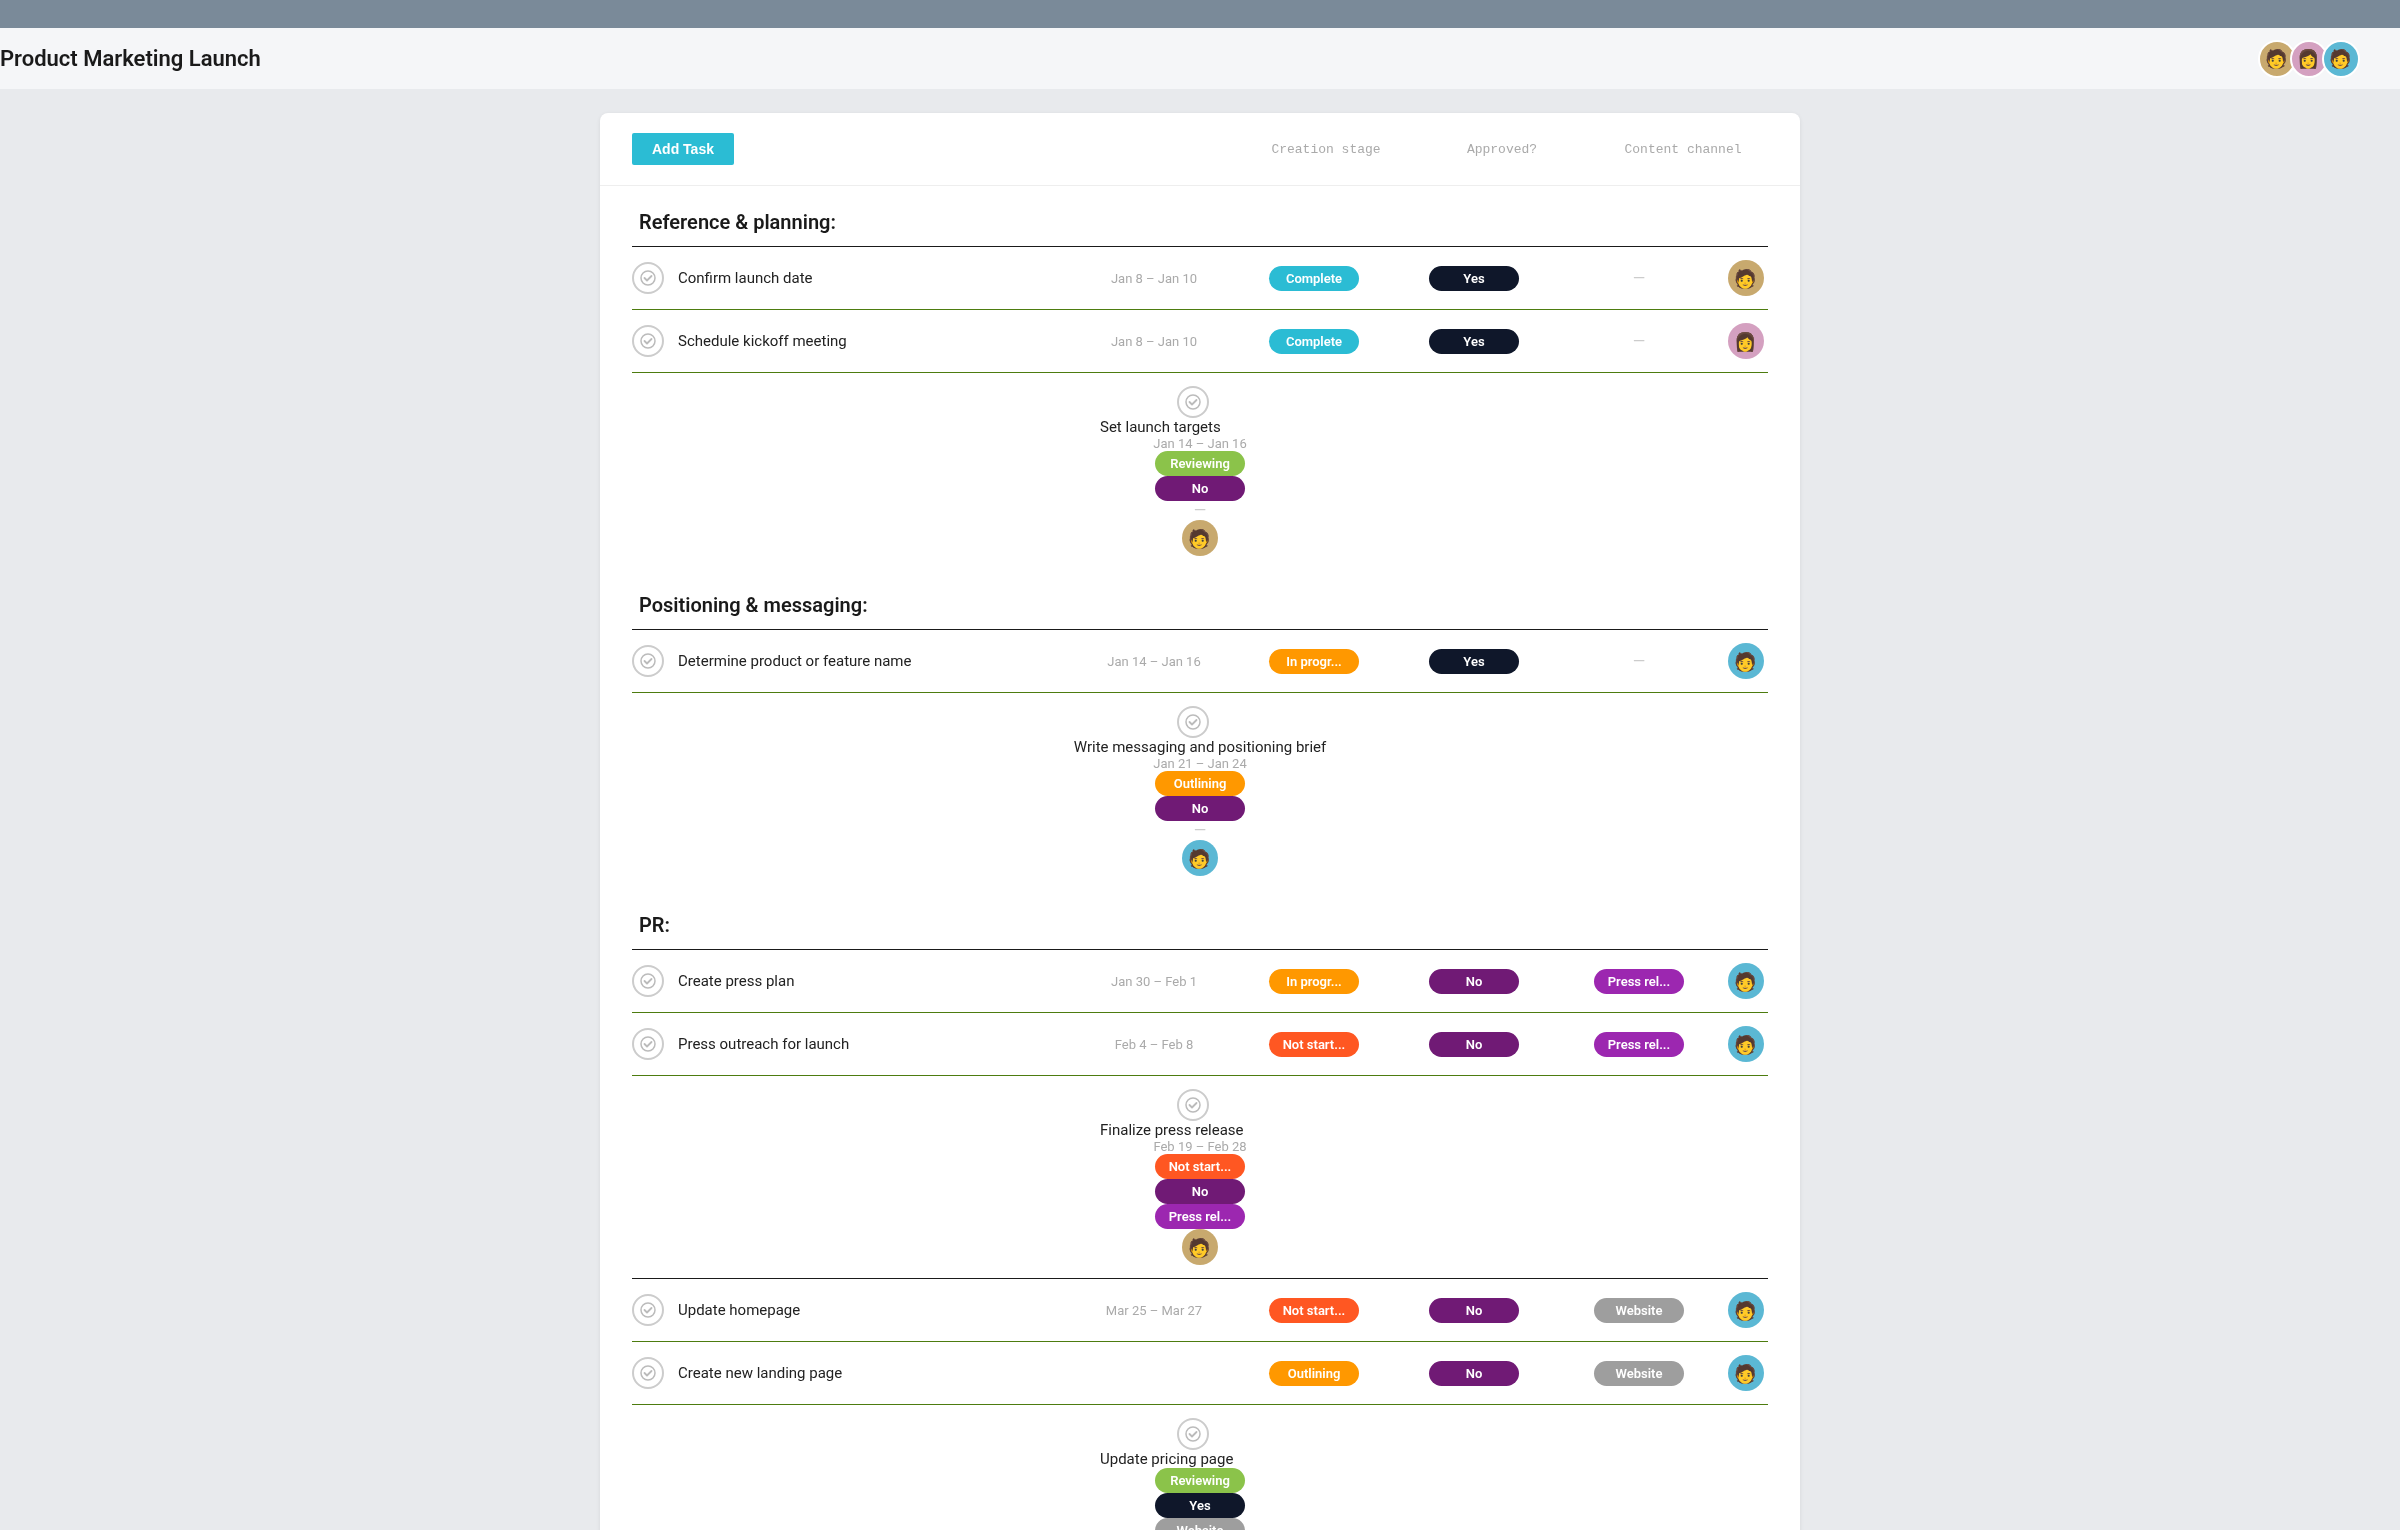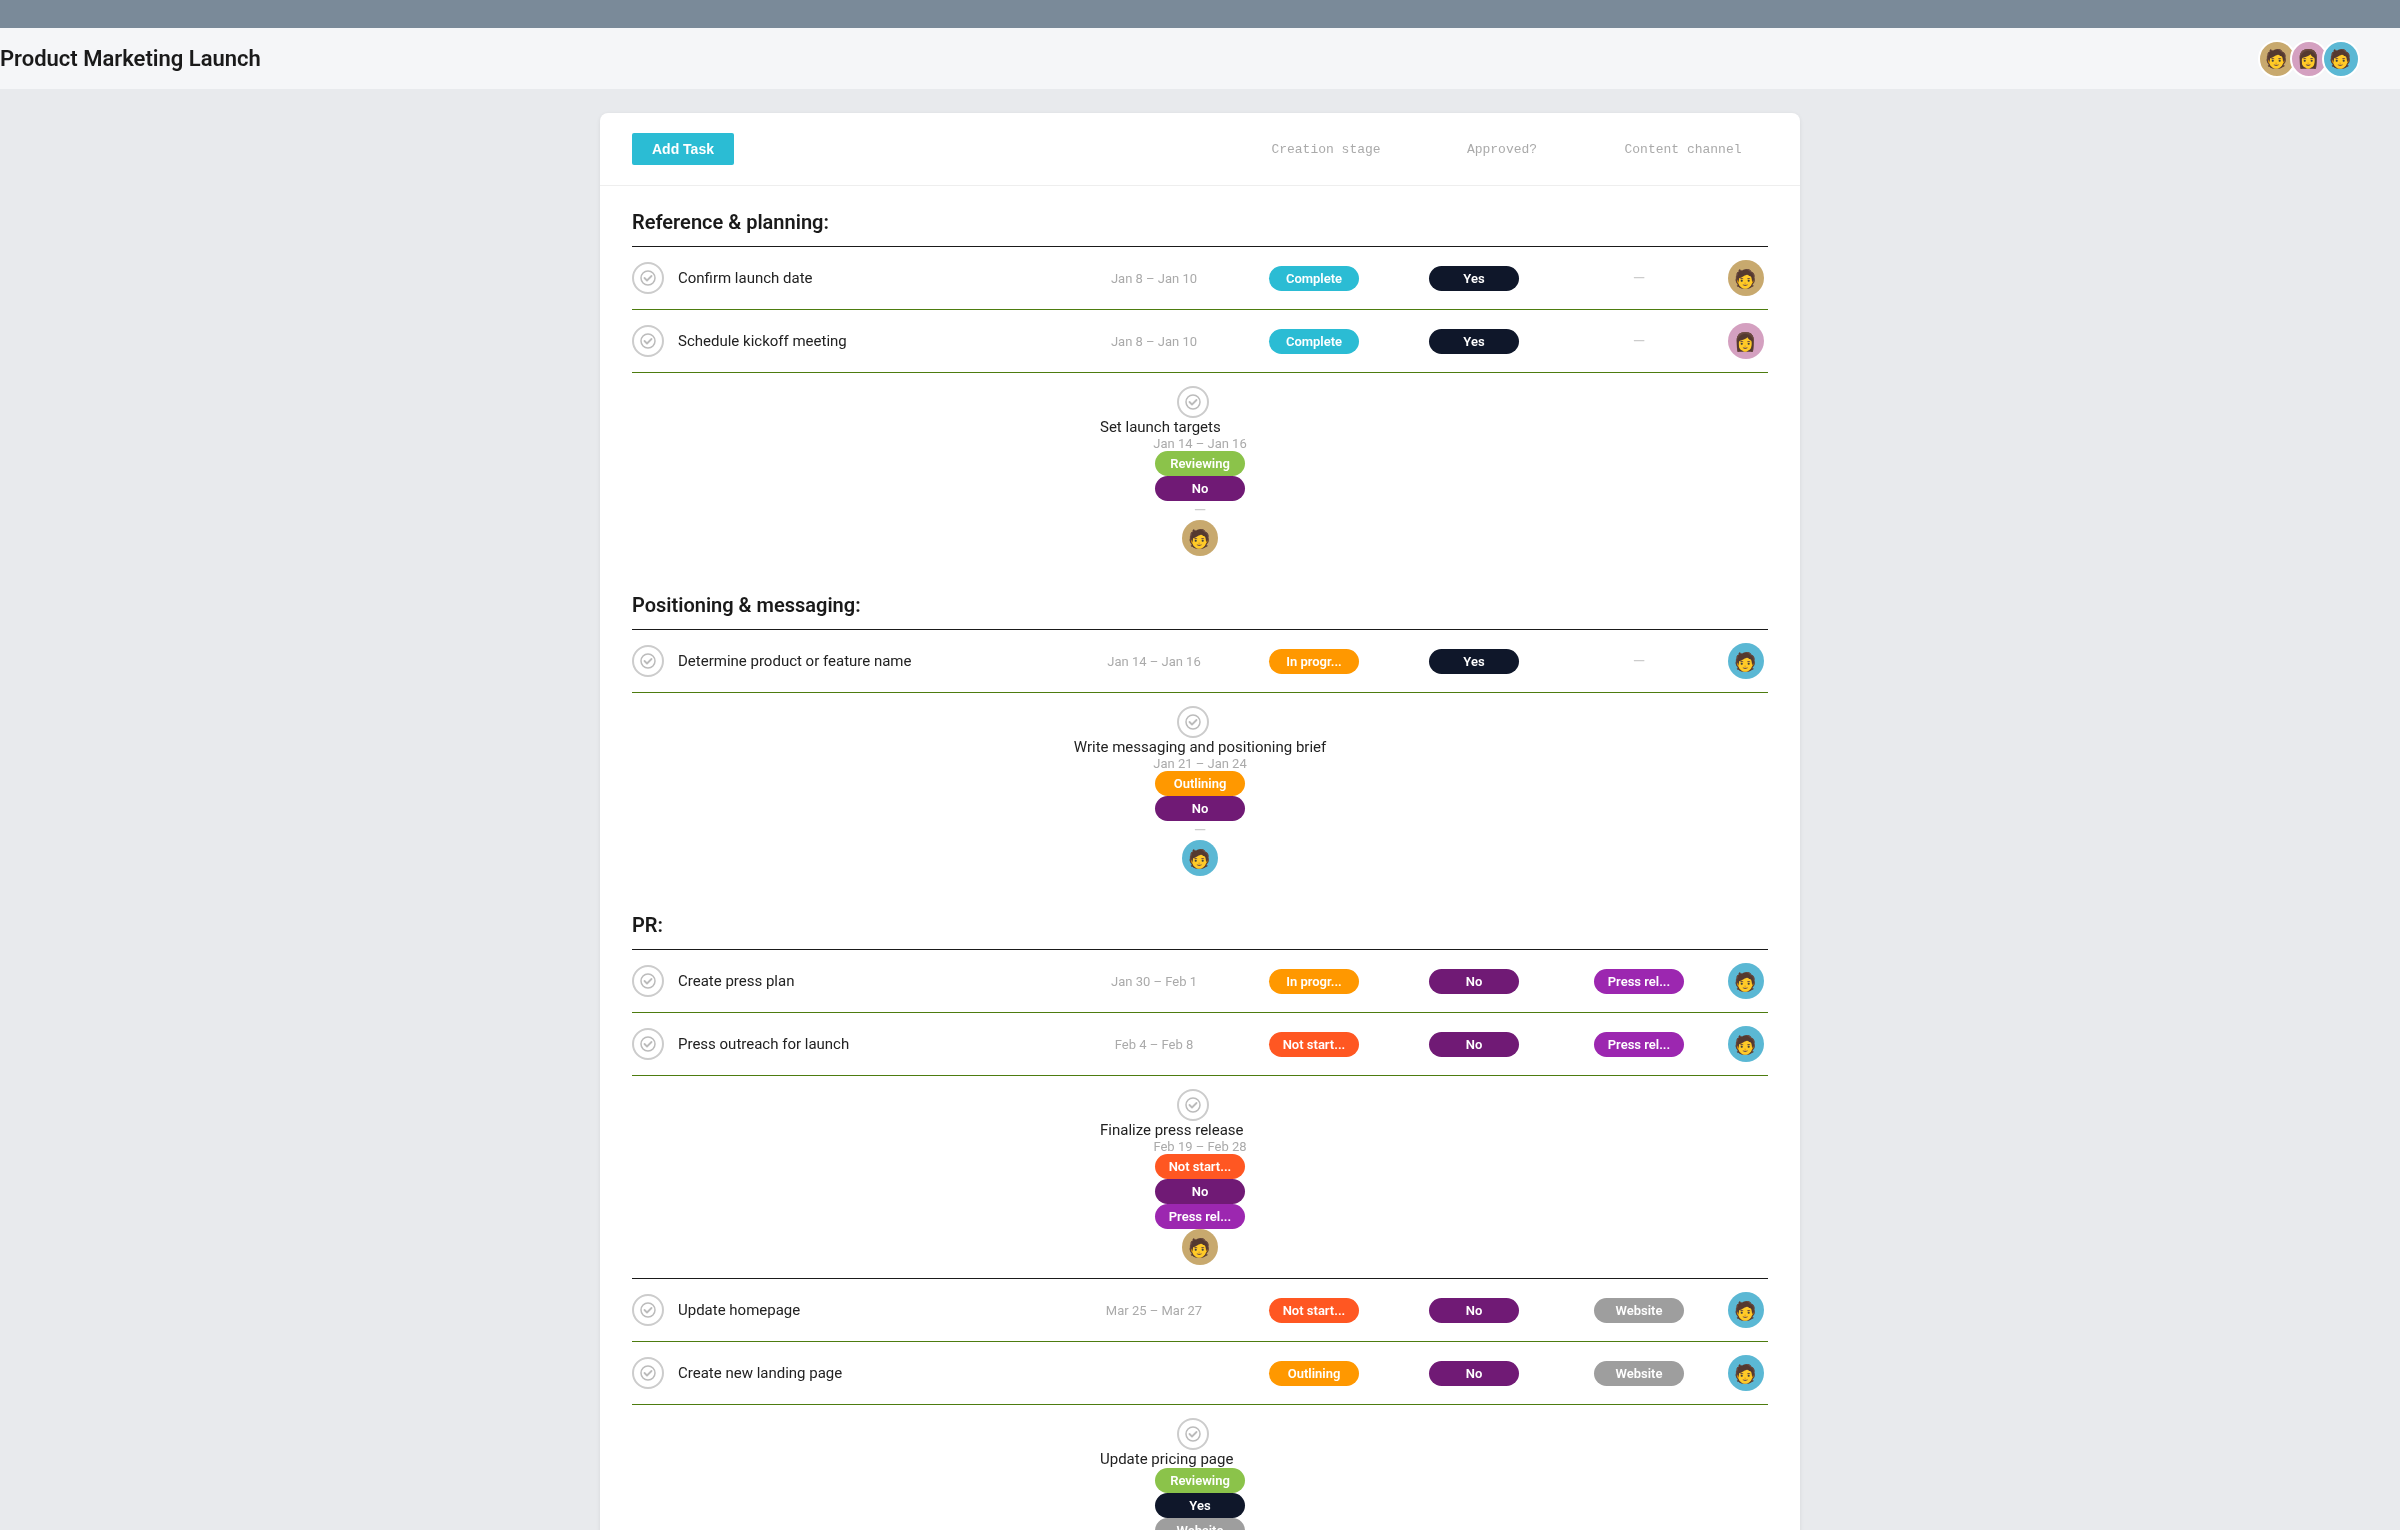--- a/index.html
+++ b/index.html
@@ -88,20 +88,21 @@
       width: 170px;
     }
     .section {
       padding: 0 32px;
     }
     .section-title {
       font-size: 20px;
       font-weight: 600;
       color: #1a1a1a;
       padding: 24px 0 12px 0;
+      margin-left: 7px;
     }
     .section-divider {
       border: none;
       border-top: 1.5px solid #1a1a1a;
       margin-bottom: 0;
     }
     .task-row {
       display: flex;
       align-items: center;
       padding: 13px 0;

